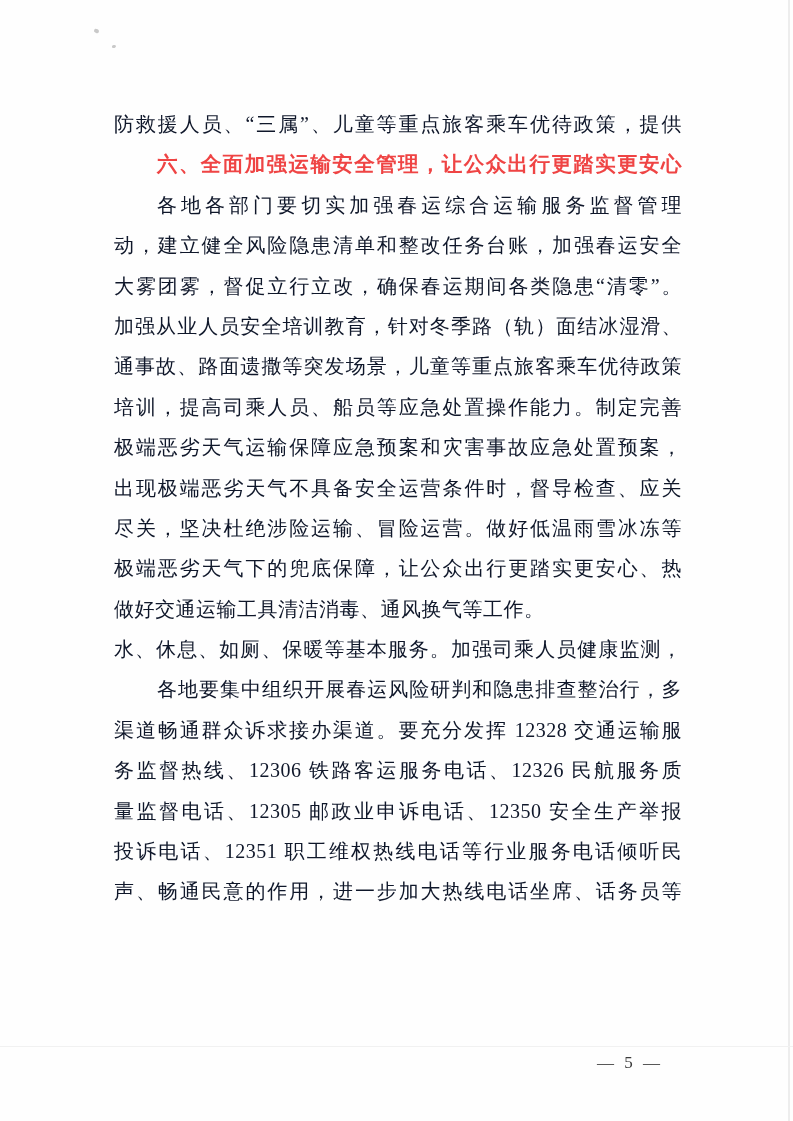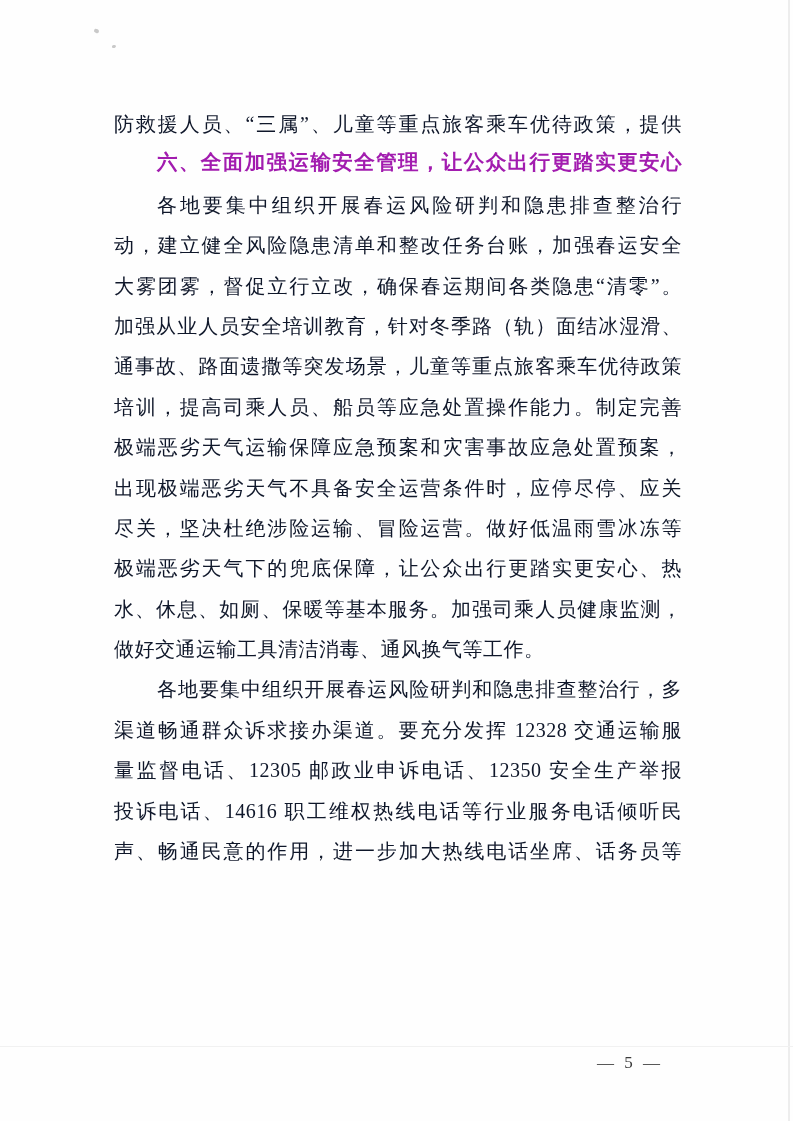--- a/index.html
+++ b/index.html
@@ -32,23 +32,23 @@
     letter-spacing: 0.5px;
     font-family: "Liberation Serif", "DejaVu Serif", serif;
   }
   .line.body-indent {
     text-indent: 43px;
   }
   .line.body-end {
     text-align-last: left;
   }
   .line.heading {
-    font-family: Liberation Mono, monospace;
+    font-family: Liberation Serif, serif;
     font-weight: 700;
-    color: #a21caf;
+    color: #ef4444;
     font-size: 20.5px;
     text-indent: 43px;
   }
   .footer {
     position: absolute;
     top: 1053px;
     right: 130px;
     font-size: 17px;
     letter-spacing: 3px;
     color: #3a3a3a;
@@ -81,36 +81,37 @@
 </head>
 <body>
 
 <div class="page">
   <span class="speck speck-1"></span>
   <span class="speck speck-2"></span>
 
   <div class="doc-body" id="doc-lines">
       <div class="line body">防救援人员、“三属”、儿童等重点旅客乘车优待政策，提供</div>
       <div class="line heading">六、全面加强运输安全管理，让公众出行更踏实更安心</div>
-      <div class="line body-indent">各地要集中组织开展春运风险研判和隐患排查整治行</div>
+      <div class="line body-indent">各地各部门要切实加强春运综合运输服务监督管理</div>
       <div class="line body">动，建立健全风险隐患清单和整改任务台账，加强春运安全</div>
       <div class="line body">大雾团雾，督促立行立改，确保春运期间各类隐患“清零”。</div>
       <div class="line body">加强从业人员安全培训教育，针对冬季路（轨）面结冰湿滑、</div>
       <div class="line body">通事故、路面遗撒等突发场景，儿童等重点旅客乘车优待政策</div>
       <div class="line body">培训，提高司乘人员、船员等应急处置操作能力。制定完善</div>
       <div class="line body">极端恶劣天气运输保障应急预案和灾害事故应急处置预案，</div>
-      <div class="line body">出现极端恶劣天气不具备安全运营条件时，应停尽停、应关</div>
+      <div class="line body">出现极端恶劣天气不具备安全运营条件时，督导检查、应关</div>
       <div class="line body">尽关，坚决杜绝涉险运输、冒险运营。做好低温雨雪冰冻等</div>
       <div class="line body">极端恶劣天气下的兜底保障，让公众出行更踏实更安心、热</div>
+      <div class="line body-end">做好交通运输工具清洁消毒、通风换气等工作。</div>
       <div class="line body">水、休息、如厕、保暖等基本服务。加强司乘人员健康监测，</div>
-      <div class="line body-end">做好交通运输工具清洁消毒、通风换气等工作。</div>
       <div class="line body-indent">各地要集中组织开展春运风险研判和隐患排查整治行，多</div>
       <div class="line body">渠道畅通群众诉求接办渠道。要充分发挥 12328 交通运输服</div>
+      <div class="line body">务监督热线、12306 铁路客运服务电话、12326 民航服务质</div>
       <div class="line body">量监督电话、12305 邮政业申诉电话、12350 安全生产举报</div>
-      <div class="line body">投诉电话、14616 职工维权热线电话等行业服务电话倾听民</div>
+      <div class="line body">投诉电话、12351 职工维权热线电话等行业服务电话倾听民</div>
       <div class="line body">声、畅通民意的作用，进一步加大热线电话坐席、话务员等</div>
     </div>
 
   <div class="footer">— 5 —</div>
 
   <div class="edge-line-right"></div>
   <div class="edge-streak-bottom"></div>
 </div>
 
 </body></html>

